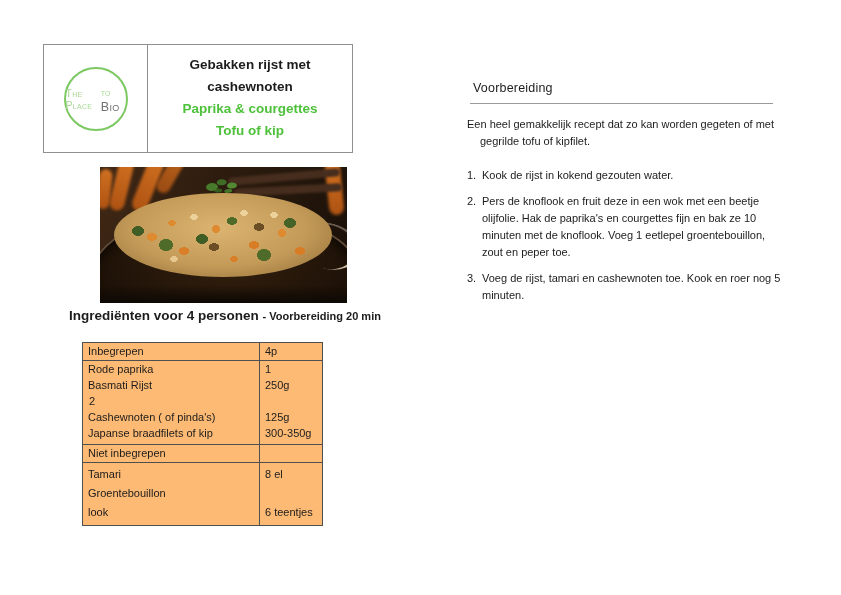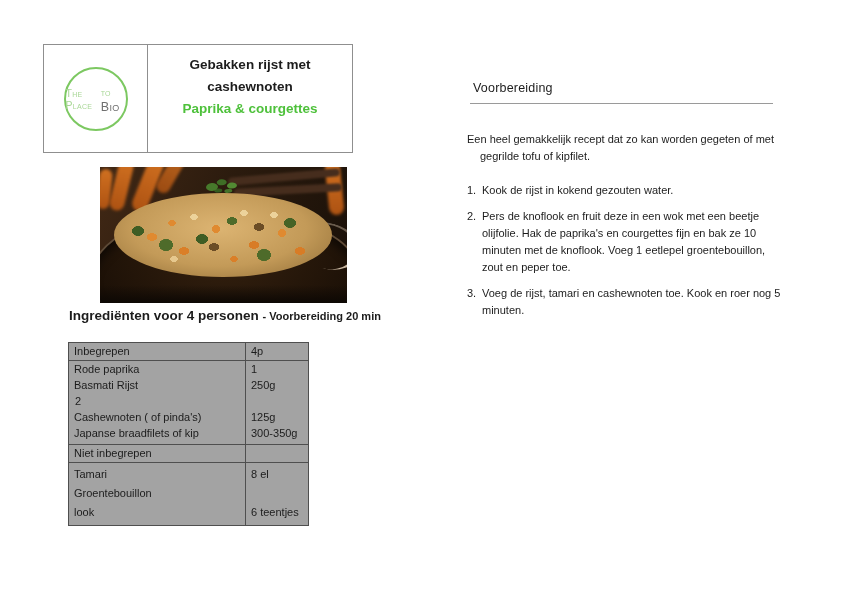--- a/index.html
+++ b/index.html
@@ -73,40 +73,40 @@
   .parsley { left:106px; top:16px; width:12px; height:8px; background:#477a2b; border-radius:50%;
     transform:rotate(-4deg);
     box-shadow:10px -4px 0 -1px #3f6d26, 20px 0 0 -1px #528a33, 6px 4px 0 -2px #345c1f, 16px 5px 0 -2px #45732a; }
   .photo-shadow { left:0; bottom:0; width:100%; height:18px;
     background:linear-gradient(transparent,#0d0804); }
 
   
   .ing-heading { position:absolute; left:69px; top:308px; font-size:13.5px; font-weight:700; }
   .ing-heading .suffix { font-size:11px; font-weight:700; }
 
-  .ing-table { position:absolute; left:68px; top:342px; width:239px;
-    border:1px solid #4f4f4f; font-size:11px; background:#a3a3a3; }
+  .ing-table { position:absolute; left:82px; top:342px; width:239px;
+    border:1px solid #4f4f4f; font-size:11px; background:#fdba74; }
   .vline { position:absolute; left:176px; top:0; bottom:0; width:1px; background:#4f4f4f; }
   .t-row { display:flex; }
   .cell-l { width:176px; padding-left:5px; box-sizing:border-box; }
   .cell-r { flex:1; padding-left:6px; box-sizing:border-box; }
   .sec-hdr .t-row { height:17px; line-height:16px; }
   .sec-hdr { border-bottom:1px solid #4f4f4f; }
   .sec-b1 { border-bottom:1px solid #4f4f4f; padding:1px 0 2px 0; }
   .sec-b1 .t-row { height:16px; line-height:15px; }
   .sec-niet { border-bottom:1px solid #4f4f4f; }
   .sec-niet .t-row { height:17px; line-height:16px; }
   .sec-b2 { padding:2px 0 3px 0; }
   .sec-b2 .t-row { height:19px; line-height:18px; }
 
   
   .prep-heading { position:absolute; left:473px; top:81px; font-size:12.5px; letter-spacing:.2px; }
   .prep-rule { position:absolute; left:470px; top:103px; width:303px; height:1px; background:#9a9a9a; }
   .prep-body { position:absolute; left:467px; top:116px; width:318px; font-size:11px; line-height:17px; }
-  .prep-intro { padding-left:13px; text-indent:-13px; margin-bottom:17px;margin-top:15px; }
+  .prep-intro { padding-left:13px; text-indent:-13px; margin-bottom:17px; }
   .step { display:flex; margin-bottom:9px; }
   .step-num { width:15px; flex:none; }
   .step-text { flex:1; }
 </style>
 </head>
 <body>
 
 <div class="page">
 
   <div class="recipe-card">
@@ -116,20 +116,21 @@
         <div class="logo-line2">
           <span class="logo-to">to</span>
           <span class="logo-bio">Bio</span>
         </div>
       </div>
     </div>
     <div class="title-cell">
       <div>Gebakken rijst met</div>
       <div>cashewnoten</div>
       <div class="title-green">Paprika &amp; courgettes</div>
+      <div class="title-green">Tofu of kip</div>
     </div>
   </div>
 
   <div class="photo">
     <div class="carrot c1"></div>
     <div class="carrot c2"></div>
     <div class="carrot c3"></div>
     <div class="carrot c4"></div>
     <div class="carrot c5"></div>
     <div class="chop ch1"></div>

